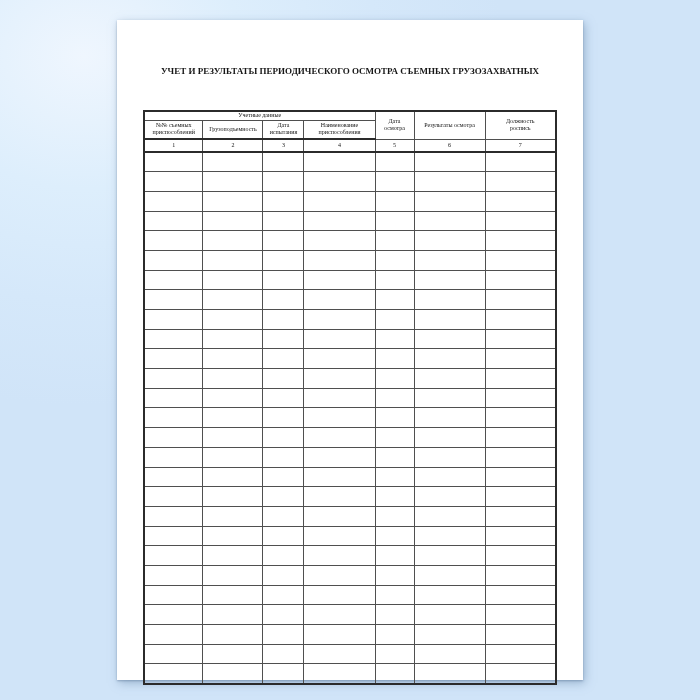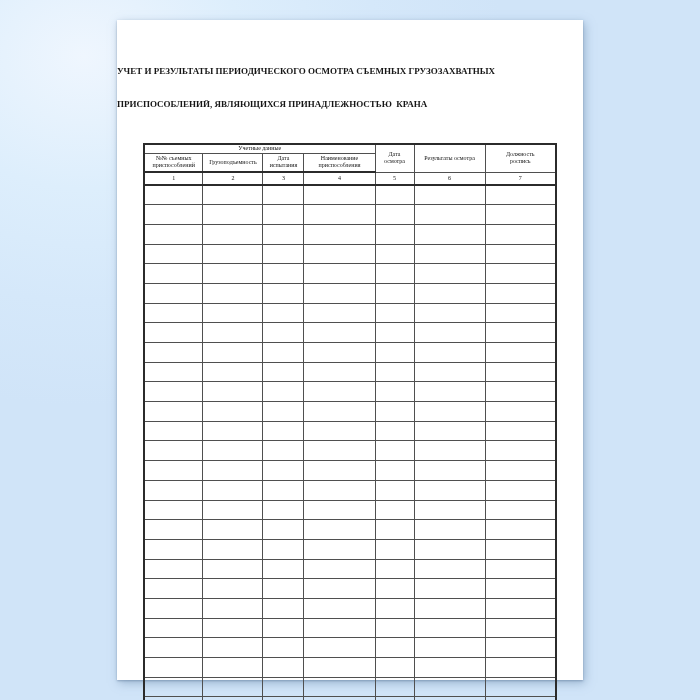--- a/index.html
+++ b/index.html
@@ -14,21 +14,21 @@
     position:relative;width:700px;height:700px;
     background:radial-gradient(ellipse 60% 50% at 12% 8%,
       #eff6fe 0%, #ddeefc 38%, #d5e8fa 70%, #d0e4f8 100%);
   }
   .paper{
     position:absolute;left:117px;top:20px;width:466px;height:660px;
     background:#ffffff;
     box-shadow:0 1px 2px rgba(98,124,156,0.55), 2px 3px 9px rgba(104,136,172,0.50);
   }
   .title{
-    margin-top:24px;
+    margin-top:24px;text-align:center;
     font-weight:bold;font-size:9px;line-height:11px;
     color:var(--ink);white-space:pre-wrap;
   }
   table.form{
     width:412px;margin:11px auto 0 auto;
     border-collapse:collapse;table-layout:fixed;
     border:2px solid var(--line-dark);
   }
   table.form th, table.form td{
     border:1px solid var(--line-thin);
@@ -46,21 +46,20 @@
   tbody.fill tr{height:19.7px;}
 </style>
 </head>
 <body>
 
 <div class="bg">
   <div class="paper">
 
     <div class="title">
       <div>УЧЕТ И РЕЗУЛЬТАТЫ ПЕРИОДИЧЕСКОГО ОСМОТРА СЪЕМНЫХ ГРУЗОЗАХВАТНЫХ</div>
-      <div>ПРИСПОСОБЛЕНИЙ, ЯВЛЯЮЩИХСЯ ПРИНАДЛЕЖНОСТЬЮ  КРАНА</div>
     </div>
 
     <table class="form">
       <colgroup>
         <col style="width:59px">
           <col style="width:60px">
           <col style="width:41px">
         <col style="width:71px">
           <col style="width:39px">
           <col style="width:71px">

